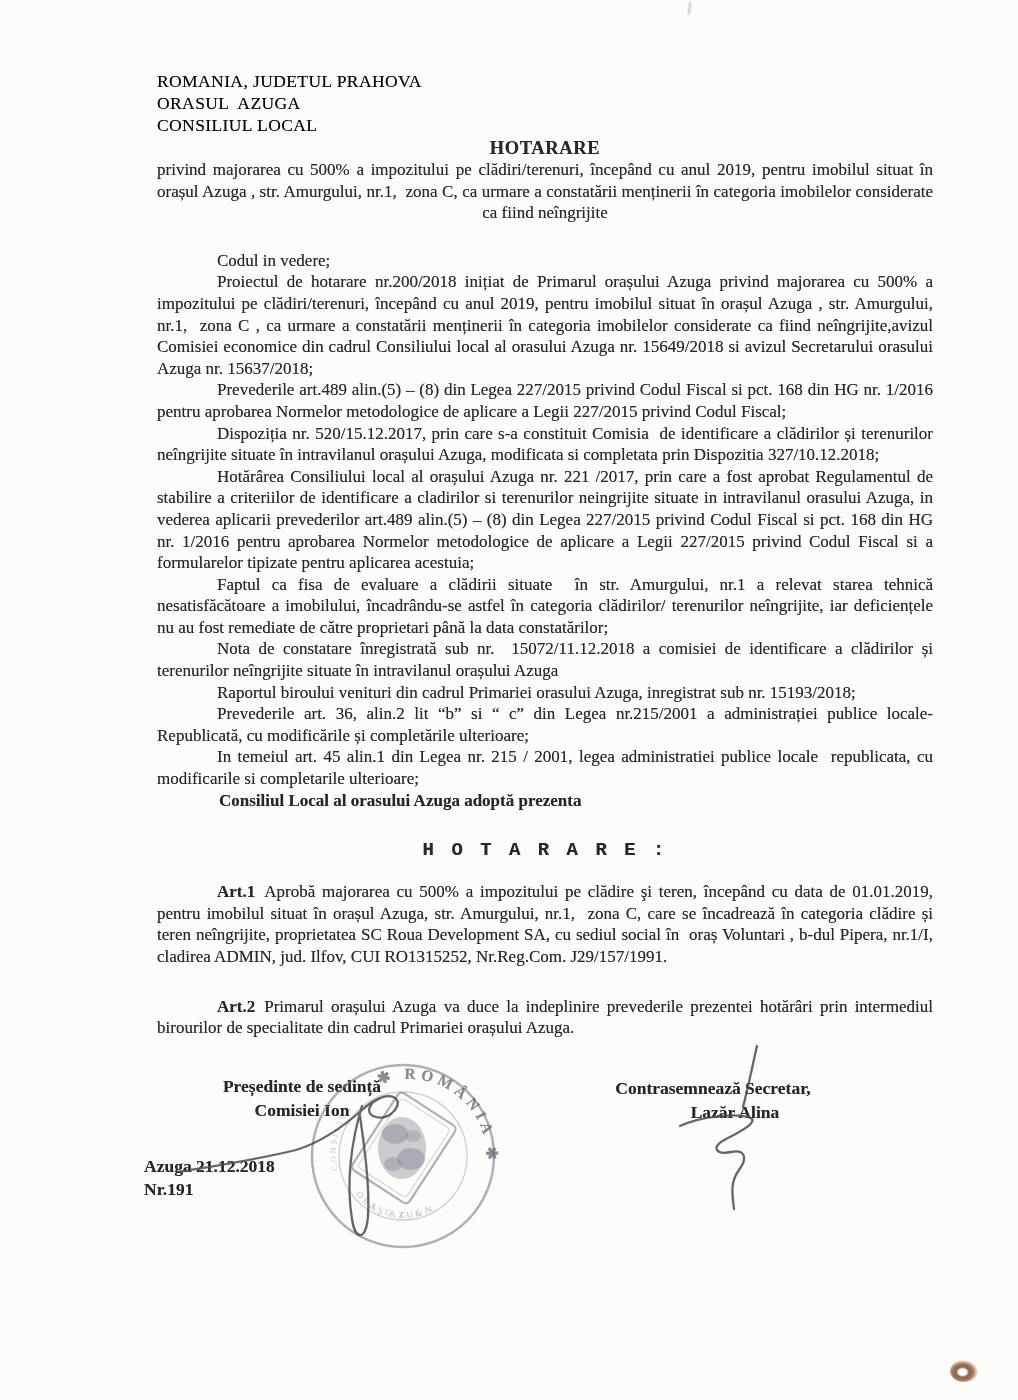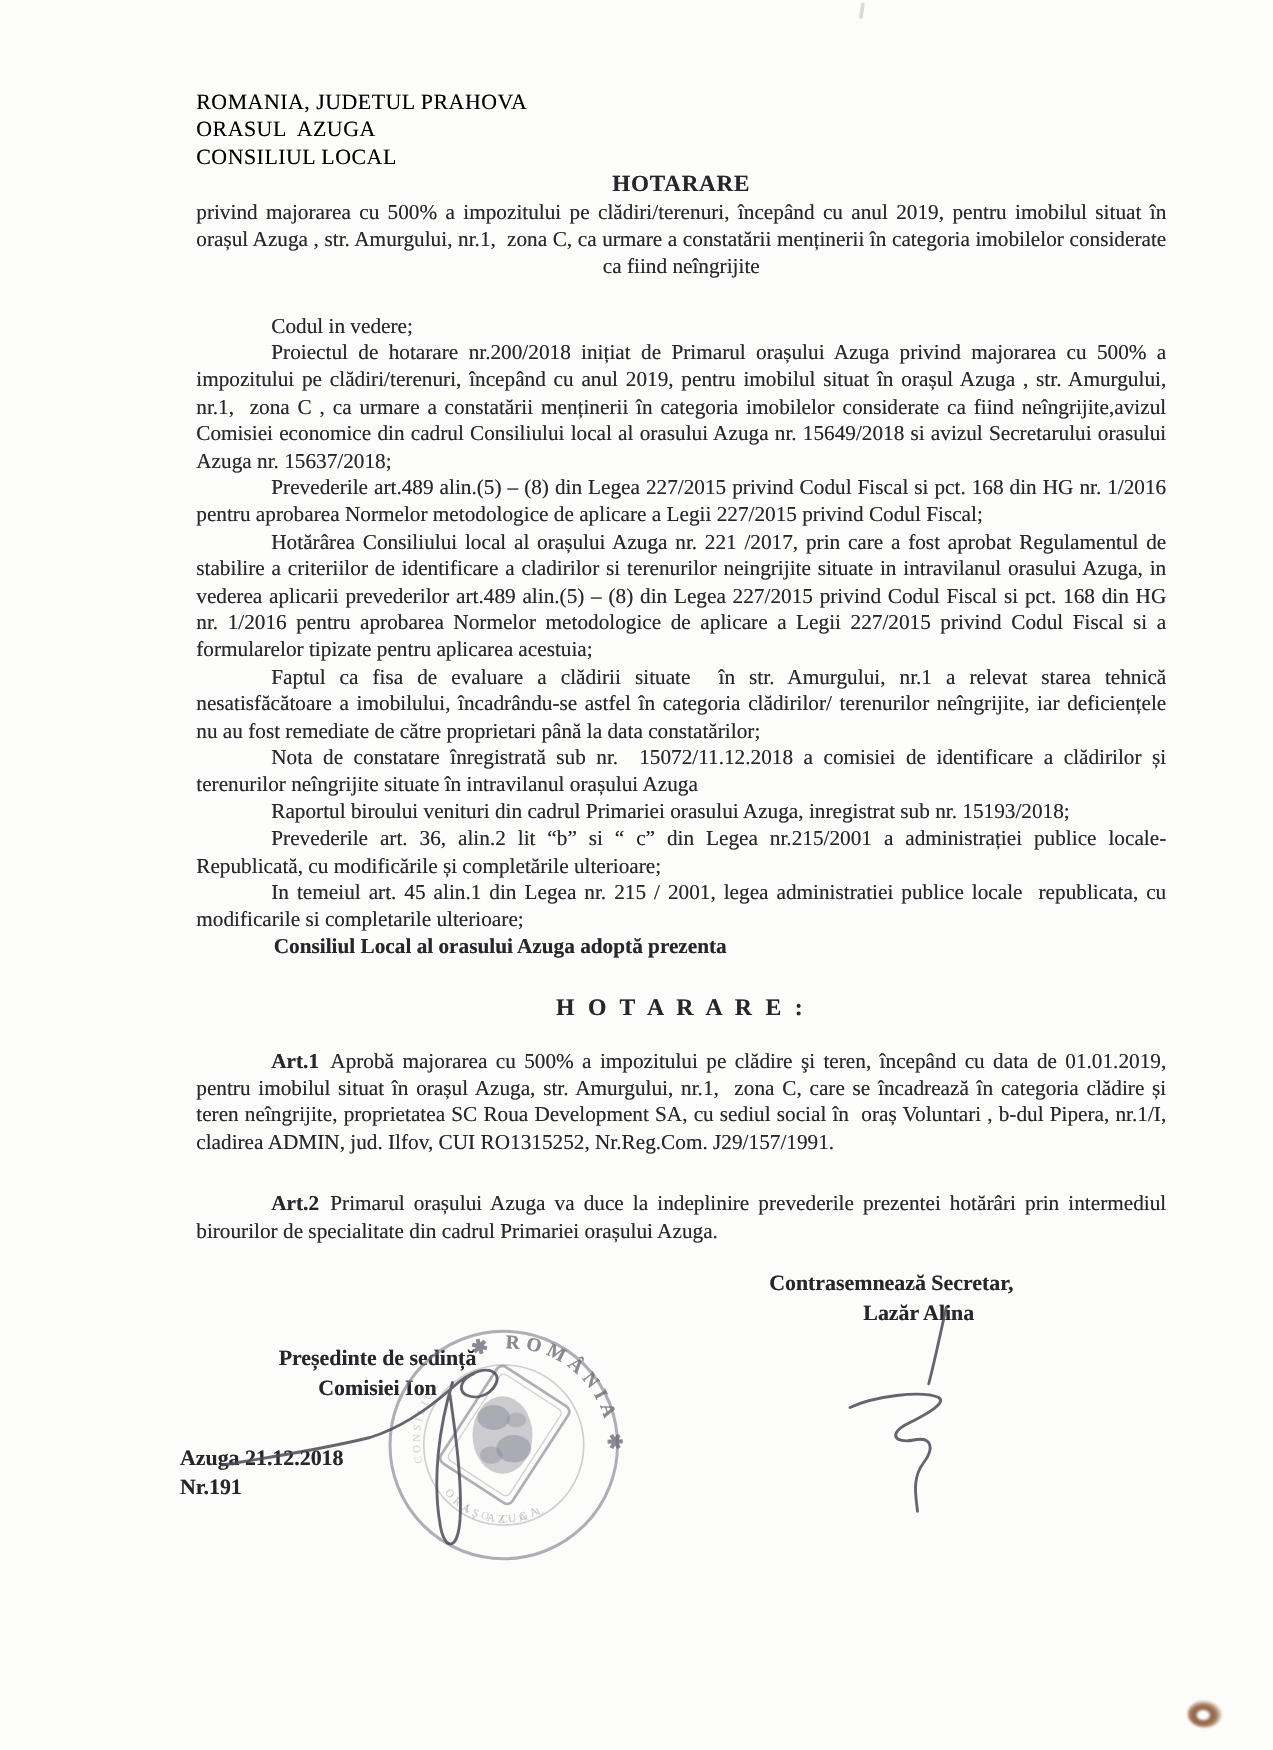--- a/index.html
+++ b/index.html
@@ -10,28 +10,28 @@
     color:#26262b;
   }
   .scan-text { text-shadow:0 0 .5px rgba(45,45,52,.55); }
   .content { position:absolute; left:157px; top:70px; width:776px; }
   .header-line { font-size:17.5px; line-height:22px; letter-spacing:.4px; color:#000000; white-space:pre-wrap; }
   .doc-title { text-align:center; font-weight:bold; font-size:18.5px; letter-spacing:.6px; margin-top:2px; }
   .doc-subtitle { font-size:17px; line-height:21.6px; text-align:justify; text-align-last:center; white-space:pre-wrap; }
   p.para { font-size:17px; line-height:21.6px; text-align:justify; text-indent:60px; margin:0; white-space:pre-wrap; }
   p.intro { margin-top:26px; }
   p.adopt { font-weight:bold; text-indent:62px; text-align:left; }
-  .decision-title { text-align:center; font-weight:bold; font-size:19px; letter-spacing:3px; margin:28px 0 20px 0; }
+  .decision-title { text-align:center; font-weight:bold; font-size:19px; letter-spacing:3px; margin:28px 0 20px 0;font-family:Liberation Mono, monospace; }
   .art-label { font-weight:bold; margin-right:9px; }
   p.art2 { margin-top:28px; }
 
   
   .sig-left { position:absolute; left:212px; top:1074px; width:180px; text-align:center;
               font-weight:bold; font-size:17.5px; line-height:24px; }
-  .sig-right { position:absolute; left:598px; top:1014px; width:230px; text-align:center;
+  .sig-right { position:absolute; left:598px; top:1076px; width:230px; text-align:center;
                font-weight:bold; font-size:17.5px; line-height:24px; }
   .sig-right .sig-name { transform:translateX(22px); }
   .footer-block { position:absolute; left:144px; top:1155px; font-weight:bold; font-size:17.5px; line-height:23px; }
 
   
   .stamp { position:absolute; left:303px; top:1056px; filter:blur(.35px); opacity:.92; }
 
   
   .ink { position:absolute; left:0; top:0; pointer-events:none; }
 
@@ -57,20 +57,21 @@
       <div class="header-line">CONSILIUL LOCAL</div>
     </div>
 
     <div class="doc-title">HOTARARE</div>
     <div class="doc-subtitle">privind majorarea cu 500% a impozitului pe clădiri/terenuri, începând cu anul 2019, pentru imobilul situat în orașul Azuga , str. Amurgului, nr.1,  zona C, ca urmare a constatării menținerii în categoria imobilelor considerate ca fiind neîngrijite</div>
 
     <div class="preamble">
       <p class="para intro">Codul in vedere;</p>
       <p class="para">Proiectul de hotarare nr.200/2018 inițiat de Primarul orașului Azuga privind majorarea cu 500% a impozitului pe clădiri/terenuri, începând cu anul 2019, pentru imobilul situat în orașul Azuga , str. Amurgului, nr.1,  zona C , ca urmare a constatării menținerii în categoria imobilelor considerate ca fiind neîngrijite,avizul Comisiei economice din cadrul Consiliului local al orasului Azuga nr. 15649/2018 si avizul Secretarului orasului Azuga nr. 15637/2018;</p>
       <p class="para">Prevederile art.489 alin.(5) – (8) din Legea 227/2015 privind Codul Fiscal si pct. 168 din HG nr. 1/2016 pentru aprobarea Normelor metodologice de aplicare a Legii 227/2015 privind Codul Fiscal;</p>
+      <p class="para">Dispoziția nr. 520/15.12.2017, prin care s-a constituit Comisia  de identificare a clădirilor și terenurilor neîngrijite situate în intravilanul orașului Azuga, modificata si completata prin Dispozitia 327/10.12.2018;</p>
       <p class="para">Hotărârea Consiliului local al orașului Azuga nr. 221 /2017, prin care a fost aprobat Regulamentul de stabilire a criteriilor de identificare a cladirilor si terenurilor neingrijite situate in intravilanul orasului Azuga, in vederea aplicarii prevederilor art.489 alin.(5) – (8) din Legea 227/2015 privind Codul Fiscal si pct. 168 din HG nr. 1/2016 pentru aprobarea Normelor metodologice de aplicare a Legii 227/2015 privind Codul Fiscal si a formularelor tipizate pentru aplicarea acestuia;</p>
       <p class="para">Faptul ca fisa de evaluare a clădirii situate  în str. Amurgului, nr.1 a relevat starea tehnică nesatisfăcătoare a imobilului, încadrându-se astfel în categoria clădirilor/ terenurilor neîngrijite, iar deficiențele nu au fost remediate de către proprietari până la data constatărilor;</p>
       <p class="para">Nota de constatare înregistrată sub nr.  15072/11.12.2018 a comisiei de identificare a clădirilor și terenurilor neîngrijite situate în intravilanul orașului Azuga</p>
       <p class="para">Raportul biroului venituri din cadrul Primariei orasului Azuga, inregistrat sub nr. 15193/2018;</p>
       <p class="para">Prevederile art. 36, alin.2 lit “b” si “ c” din Legea nr.215/2001 a administrației publice locale- Republicată, cu modificările și completările ulterioare;</p>
       <p class="para">In temeiul art. 45 alin.1 din Legea nr. 215 / 2001, legea administratiei publice locale  republicata, cu modificarile si completarile ulterioare;</p>
       <p class="para adopt">Consiliul Local al orasului Azuga adoptă prezenta</p>
     </div>
 
     <div class="decision-title">H O T A R A R E :</div>

